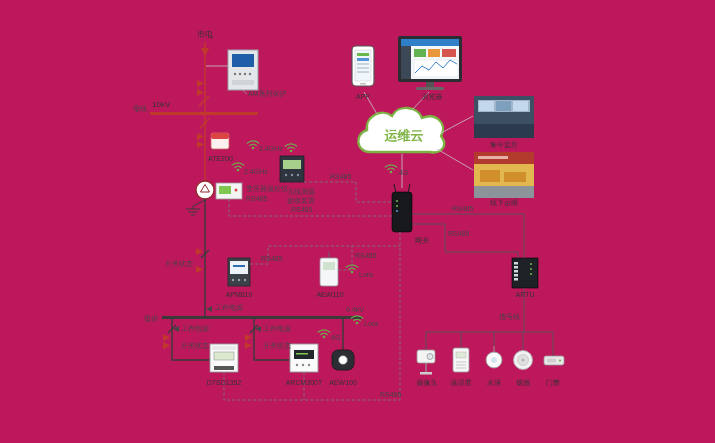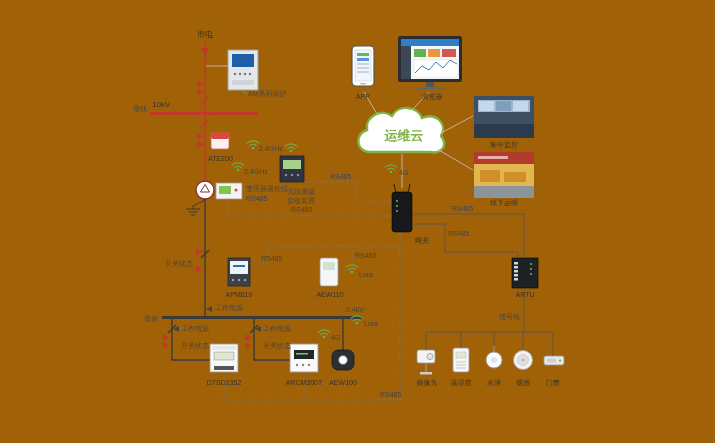--- a/index.html
+++ b/index.html
@@ -1,16 +1,16 @@
 <!DOCTYPE html>
 <html><head>
 <meta charset="utf-8">
 <style>
   html,body{margin:0;padding:0;background:#fff;}
-  #stage{position:relative;width:715px;height:443px;background:#a16207;overflow:hidden;
+  #stage{position:relative;width:715px;height:443px;background:#be185d;overflow:hidden;
          font-family:"Liberation Sans", sans-serif;}
   svg text{font-family:"Liberation Sans", sans-serif;}
   .lbl{font-size:7px;fill:#444;}
   .lbl2{font-size:8px;fill:#333;}
   .dev{font-size:7px;fill:#333;}
   .mid{text-anchor:middle;}
   .end{text-anchor:end;}
   .cloudtxt{font-size:13px;font-weight:bold;fill:#7cb342;}
   .hv{stroke:#c0392b;stroke-width:1.4;fill:none;}
   .lv{stroke:#3a3a3a;stroke-width:1.4;fill:none;}

